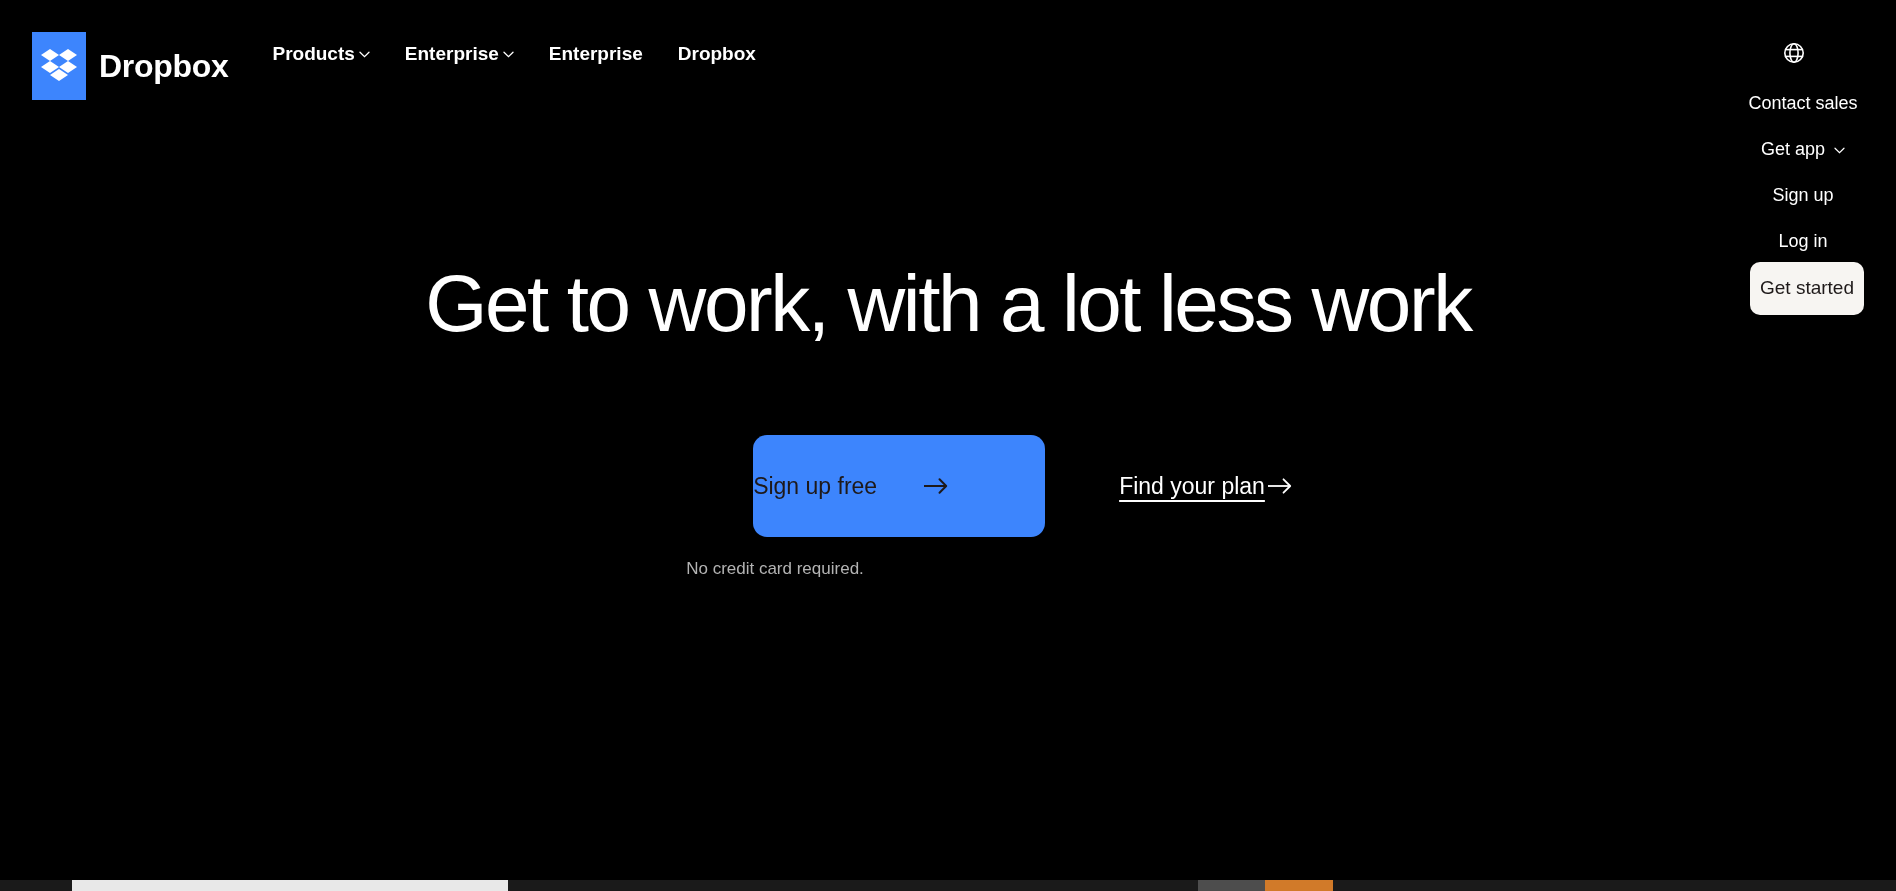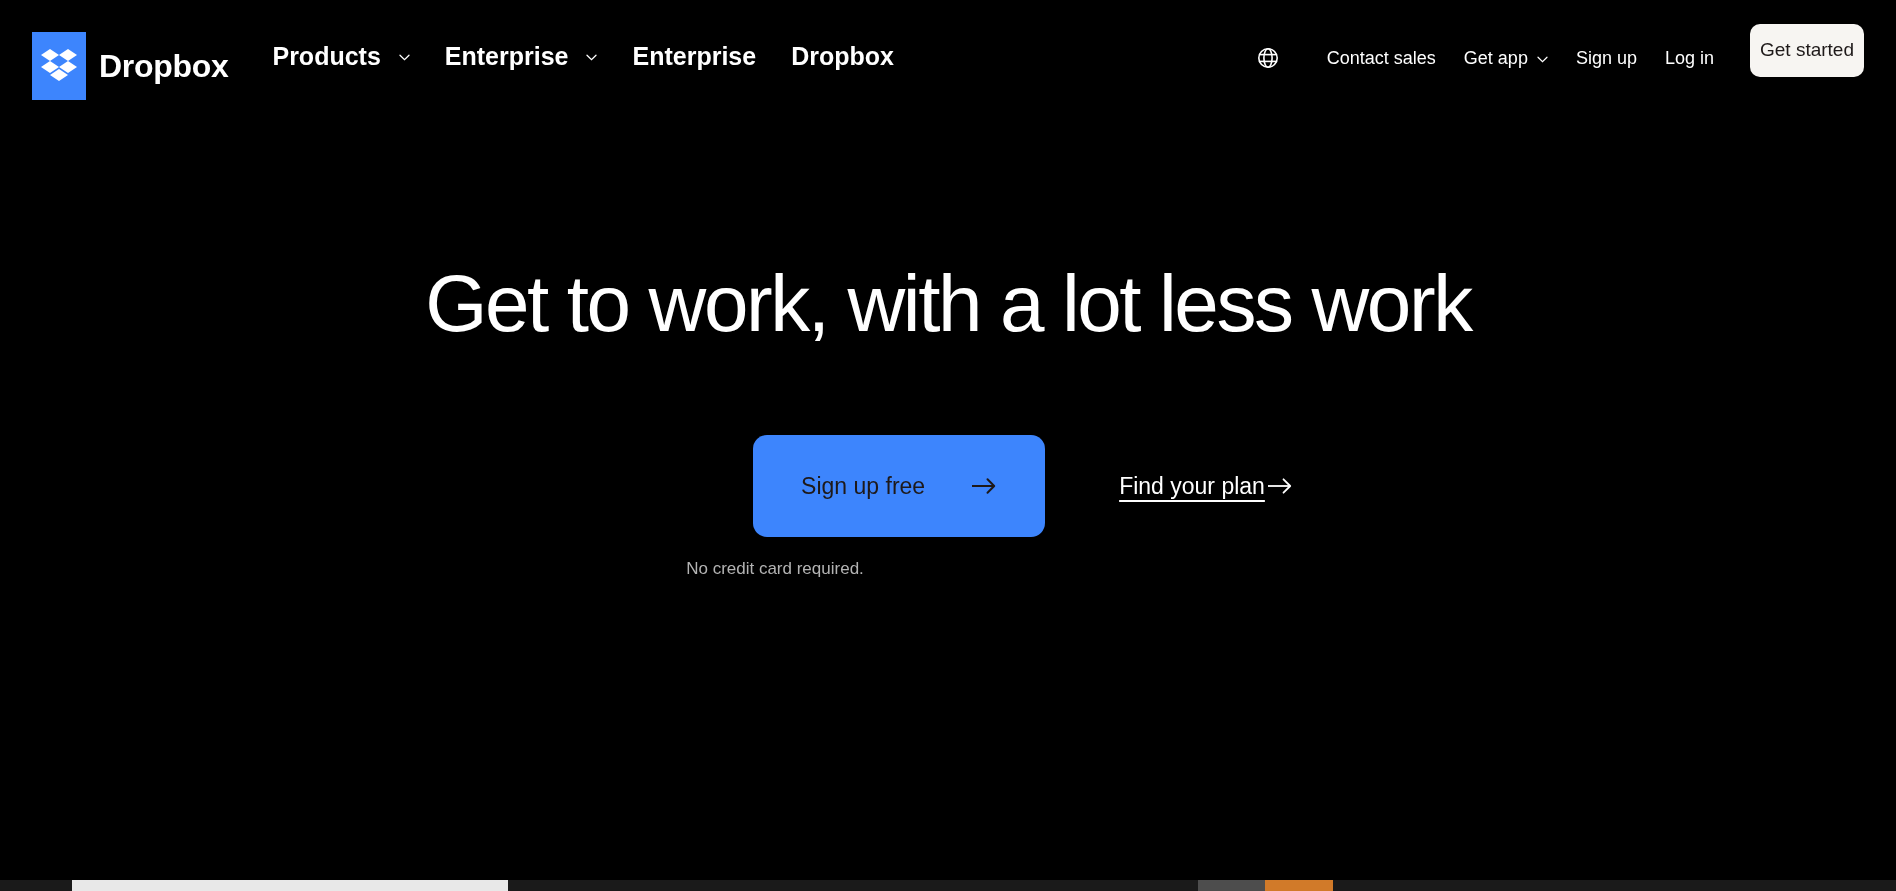--- a/index.html
+++ b/index.html
@@ -60,48 +60,49 @@
 
   .nav-primary {
     display: flex;
     align-items: center;
     gap: 35px;
     margin-left: 44px;
     margin-top: 44px;
   }
 
   .nav-link {
-    font-size: 25px;
+    font-size: 19px;
     font-weight: 700;
     color: #ffffff;
     text-decoration: none;
     white-space: nowrap;
     display: inline-flex;
     align-items: center;
-    gap: 18px;
+    gap: 4px;
     cursor: pointer;
     line-height: 1;
   }
 
   .chev {
     display: inline-block;
     width: 11px;
     height: 7px;
     position: relative;
     top: 1px;
   }
   .chev svg { display: block; }
 
   .nav-secondary {
     display: flex;
     align-items: center;
     gap: 28px;
     margin-left: auto;
     margin-top: 40px;
     margin-right: 32px;
+    flex-direction: column;
   }
 
   .globe-btn {
     background: none;
     border: none;
     padding: 0;
     width: 26px;
     height: 26px;
     cursor: pointer;
     display: flex;
@@ -179,21 +180,20 @@
     color: #1E1919;
     border: none;
     border-radius: 14px;
     font-family: "Liberation Sans", sans-serif;
     font-size: 23px;
     font-weight: 400;
     width: 292px;
     height: 102px;
     display: inline-flex;
     align-items: center;
-    justify-content: center;
     gap: 46px;
     cursor: pointer;
     white-space: nowrap;
     line-height: 1;
   }
   .signup-btn svg { display: block; }
 
   .plan-link {
     font-size: 23px;
     font-weight: 400;

